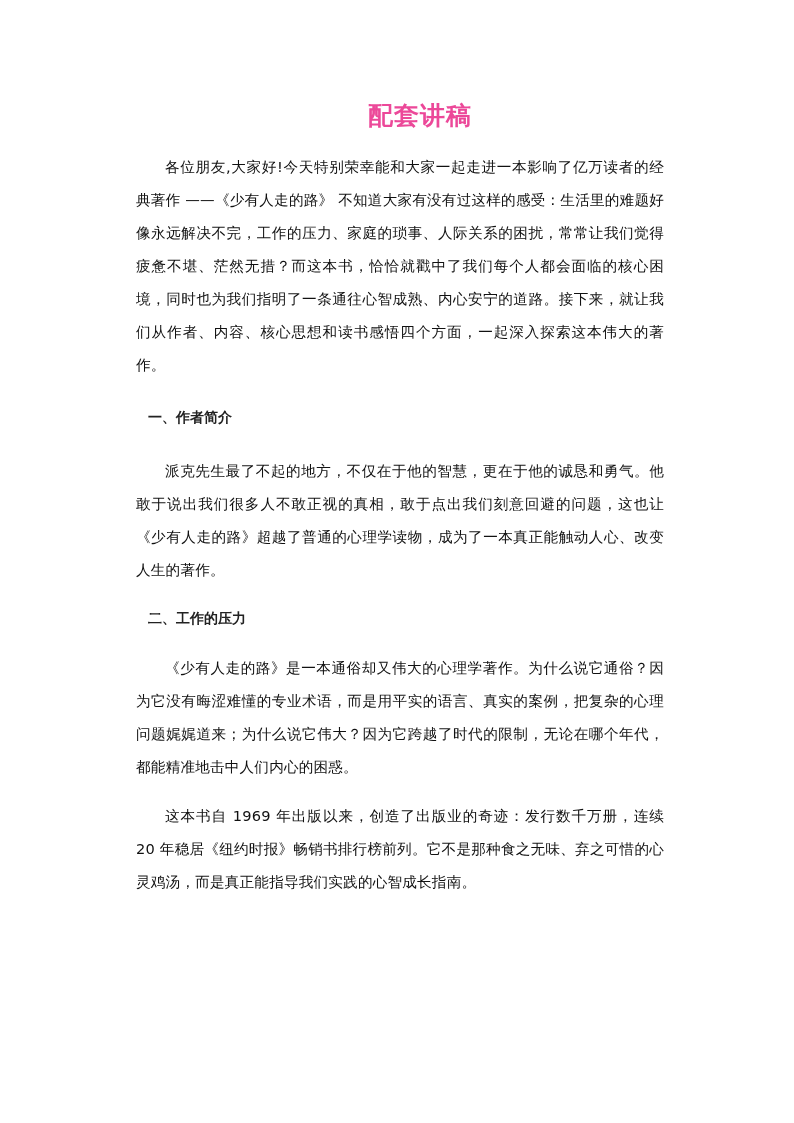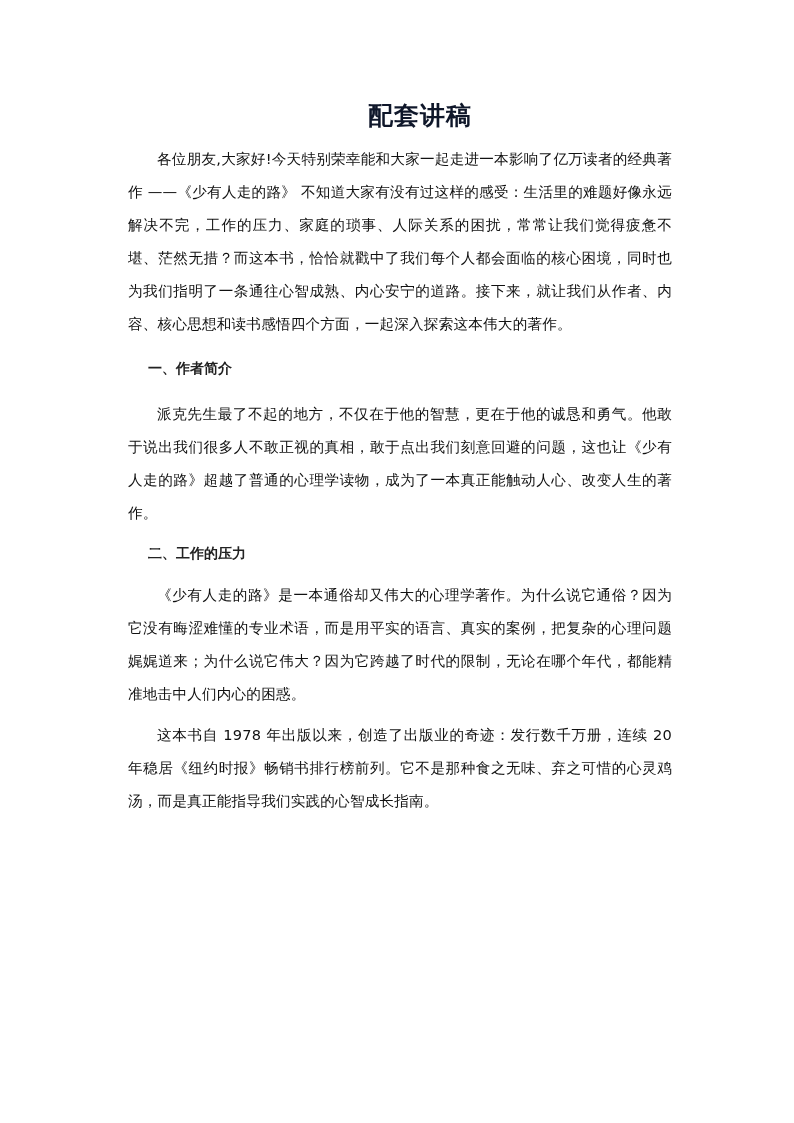--- a/index.html
+++ b/index.html
@@ -1,35 +1,35 @@
 <!DOCTYPE html>
 <html><head>
 <meta charset="utf-8">
 <style>
   html, body { margin:0; padding:0; background:#ffffff; }
   body { width:794px; height:1123px; position:relative; overflow:hidden;
          font-family:"DejaVu Sans", "Liberation Sans", sans-serif; color:#111; }
   .page { position:absolute; left:120px; top:98px; width:560px; }
   .title { text-align:center; font-size:25px; font-weight:bold; letter-spacing:1px;
-           margin:0 0 4px 40px; line-height:36px; color:#0f172a; }
-  .para { font-size:14.6px; line-height:33px; margin:8px; text-indent:29px;
+           margin:0 0 4px 40px; line-height:36px; color:#ec4899; }
+  .para { font-size:14.6px; line-height:33px; margin:16px; text-indent:29px;
           text-align:justify; letter-spacing:0.2px; color:#111; }
   .heading { font-size:14px; line-height:33px; margin:0; padding-left:28px;
              font-weight:bold; color:#222; }
   .gap-s { height:4px; }
 </style>
 </head>
 <body>
 
 <div class="page">
   <h1 class="title">配套讲稿</h1>
 
   <p class="para">各位朋友,大家好!今天特别荣幸能和大家一起走进一本影响了亿万读者的经典著作 ——《少有人走的路》 不知道大家有没有过这样的感受：生活里的难题好像永远解决不完，工作的压力、家庭的琐事、人际关系的困扰，常常让我们觉得疲惫不堪、茫然无措？而这本书，恰恰就戳中了我们每个人都会面临的核心困境，同时也为我们指明了一条通往心智成熟、内心安宁的道路。接下来，就让我们从作者、内容、核心思想和读书感悟四个方面，一起深入探索这本伟大的著作。</p>
 
   <div class="gap-s"></div>
   <h2 class="heading">一、作者简介</h2>
   <div class="gap-s"></div>
   <p class="para">派克先生最了不起的地方，不仅在于他的智慧，更在于他的诚恳和勇气。他敢于说出我们很多人不敢正视的真相，敢于点出我们刻意回避的问题，这也让《少有人走的路》超越了普通的心理学读物，成为了一本真正能触动人心、改变人生的著作。</p>
 
   <h2 class="heading">二、工作的压力</h2>
   <p class="para">《少有人走的路》是一本通俗却又伟大的心理学著作。为什么说它通俗？因为它没有晦涩难懂的专业术语，而是用平实的语言、真实的案例，把复杂的心理问题娓娓道来；为什么说它伟大？因为它跨越了时代的限制，无论在哪个年代，都能精准地击中人们内心的困惑。</p>
-  <p class="para">这本书自 1978 年出版以来，创造了出版业的奇迹：发行数千万册，连续 20 年稳居《纽约时报》畅销书排行榜前列。它不是那种食之无味、弃之可惜的心灵鸡汤，而是真正能指导我们实践的心智成长指南。</p>
+  <p class="para">这本书自 1969 年出版以来，创造了出版业的奇迹：发行数千万册，连续 20 年稳居《纽约时报》畅销书排行榜前列。它不是那种食之无味、弃之可惜的心灵鸡汤，而是真正能指导我们实践的心智成长指南。</p>
 </div>
 
 </body></html>

